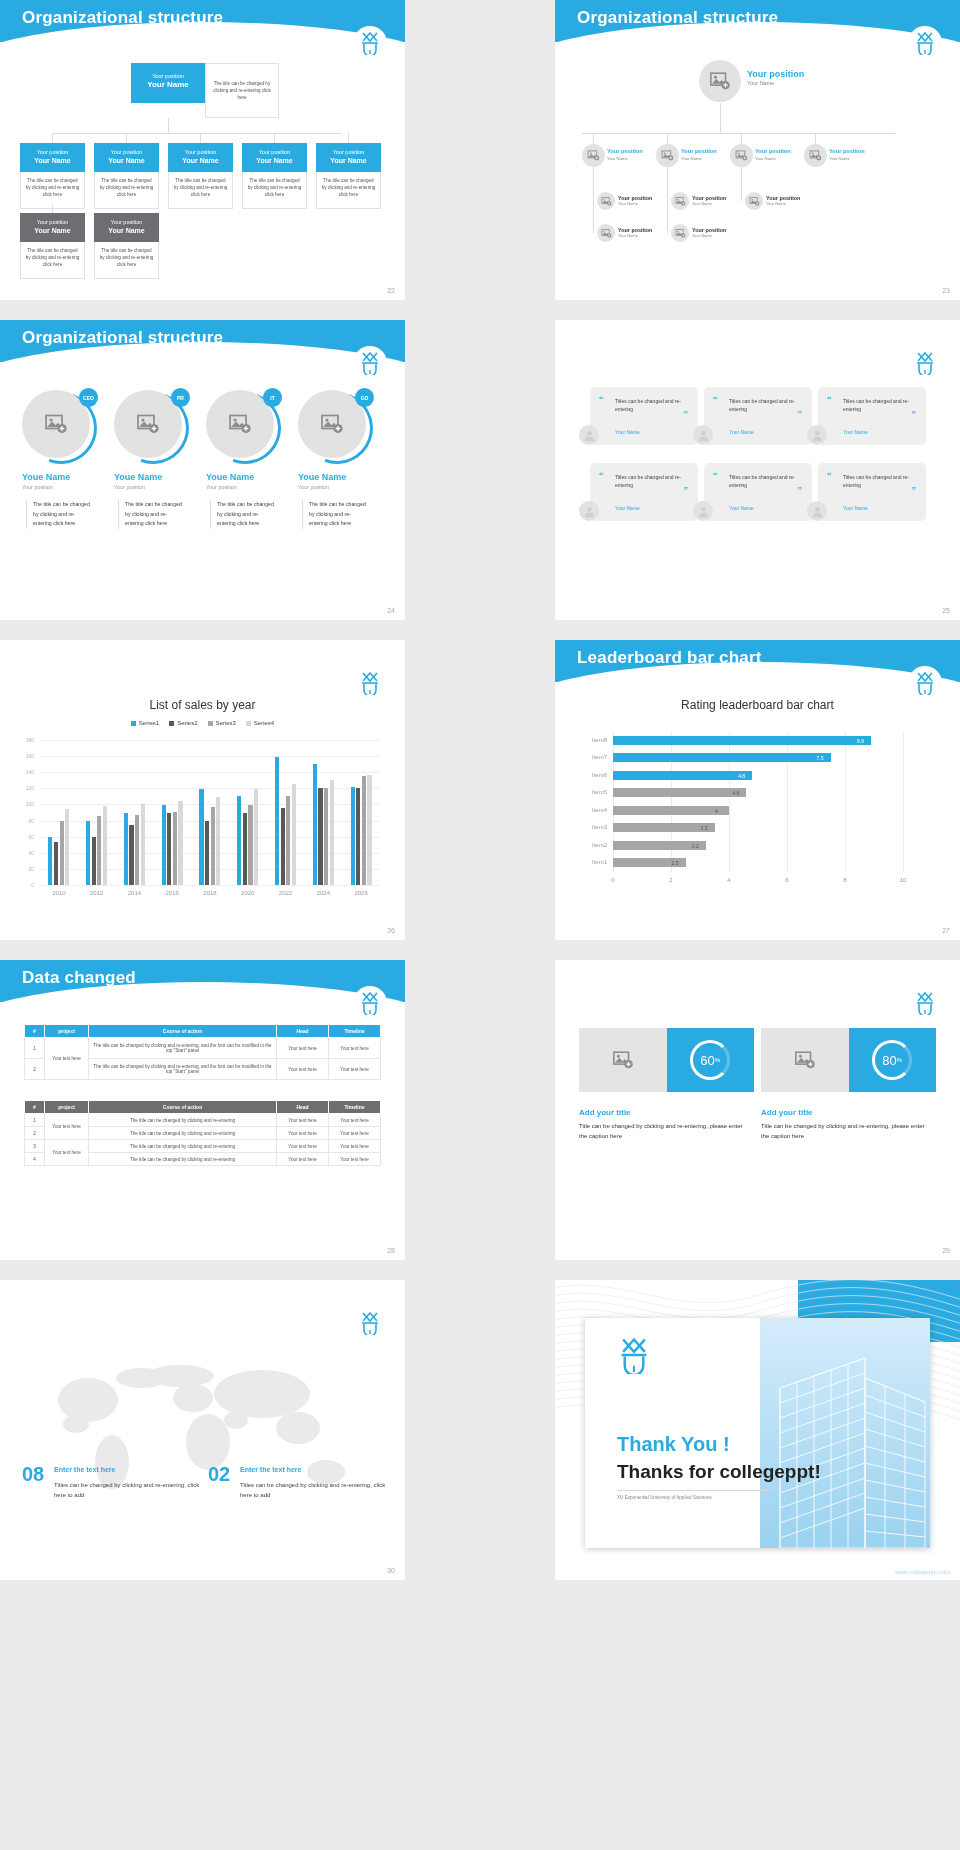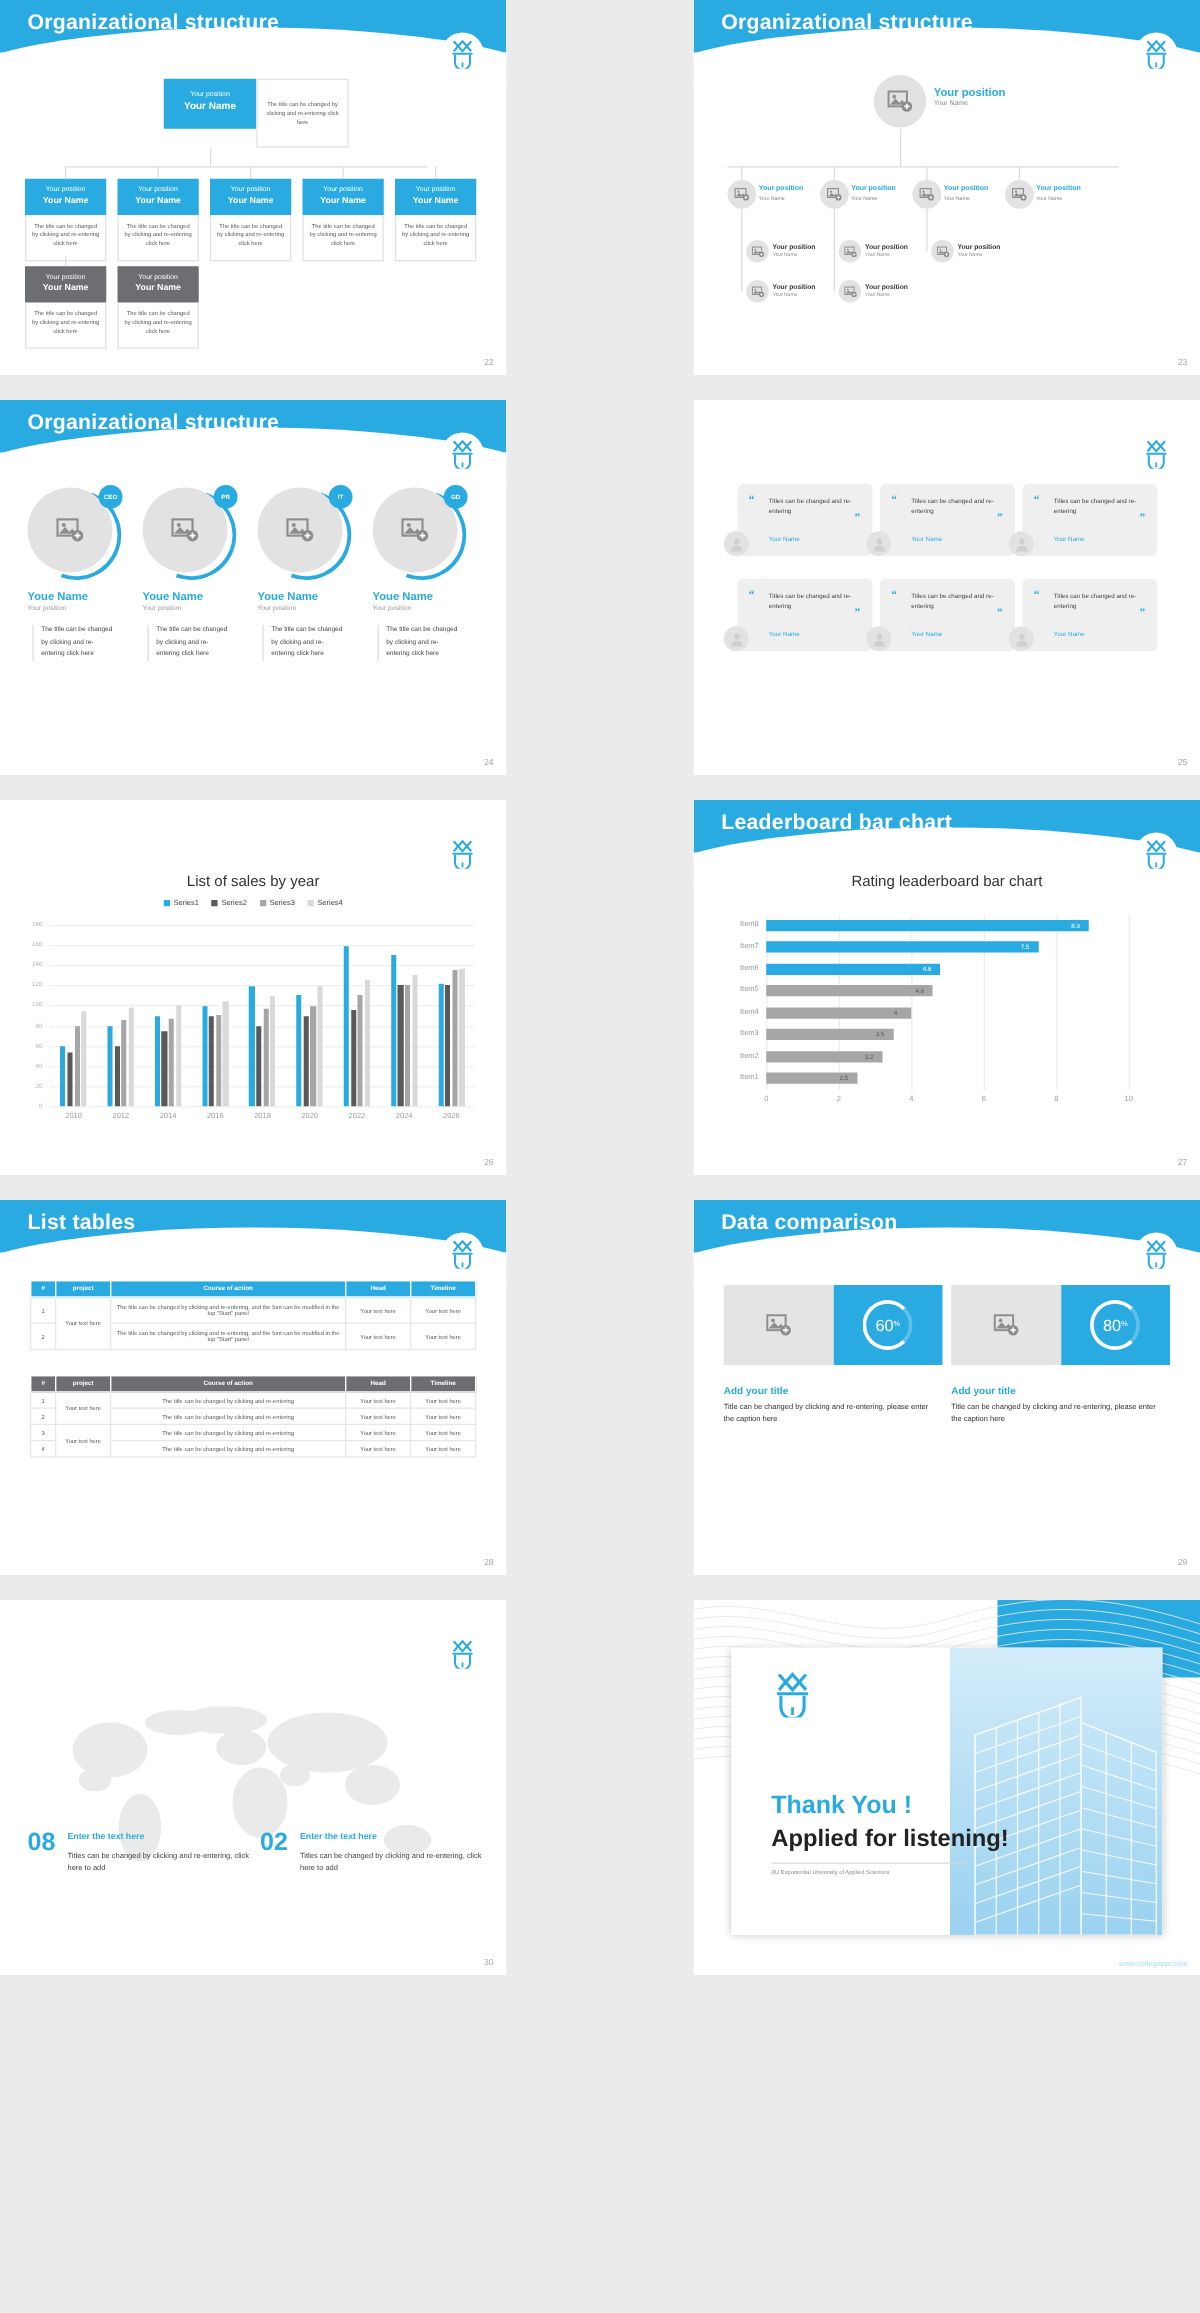--- a/index.html
+++ b/index.html
@@ -674,21 +674,21 @@
           <div class="hbar" style="left:0;top:126.25px;width:72.5px;background:#a6a6a6"></div>
           <div class="hval dk" style="left:58.5px;top:128.25px">2.5</div>
         </div>
       </div>
     </div>
     <div class="row">
       <div class="slide">
         <div class="hdr">
       <div class="band"></div>
       <div class="curve"></div>
-      <h1>List tables</h1>
+      <h1>Data changed</h1>
     </div>
         <span class="logo">
     <svg width="22" height="24" viewBox="0 0 22 24" aria-hidden="true">
       <path d="M4 2 L11 10 L18 2" fill="none" stroke="#29ABE2" stroke-width="1.6"></path>
       <path d="M4 10 L11 2 L18 10" fill="none" stroke="#29ABE2" stroke-width="1.6"></path>
       <path d="M5 13 L5 19 a6 6 0 0 0 12 0 L17 13" fill="none" stroke="#29ABE2" stroke-width="1.6"></path>
       <line x1="3" y1="12" x2="19" y2="12" stroke="#29ABE2" stroke-width="1.6"></line>
       <line x1="11" y1="19" x2="11" y2="23" stroke="#29ABE2" stroke-width="1.4"></line>
     </svg>
         </span>
@@ -753,25 +753,20 @@
             <tr>
               <td style="height:13px;">4</td>
               <td style="height:13px;text-align:center;">The title can be changed by clicking and re-entering</td>
               <td style="height:13px;">Your text here</td>
               <td style="height:13px;">Your text here</td>
             </tr>
           </tbody>
         </table>
       </div>
       <div class="slide">
-        <div class="hdr">
-      <div class="band"></div>
-      <div class="curve"></div>
-      <h1>Data comparison</h1>
-    </div>
         <span class="logo">
     <svg width="22" height="24" viewBox="0 0 22 24" aria-hidden="true">
       <path d="M4 2 L11 10 L18 2" fill="none" stroke="#29ABE2" stroke-width="1.6"></path>
       <path d="M4 10 L11 2 L18 10" fill="none" stroke="#29ABE2" stroke-width="1.6"></path>
       <path d="M5 13 L5 19 a6 6 0 0 0 12 0 L17 13" fill="none" stroke="#29ABE2" stroke-width="1.6"></path>
       <line x1="3" y1="12" x2="19" y2="12" stroke="#29ABE2" stroke-width="1.6"></line>
       <line x1="11" y1="19" x2="11" y2="23" stroke="#29ABE2" stroke-width="1.4"></line>
     </svg>
         </span>
         <div class="pg">29</div>
@@ -919,21 +914,21 @@
                 <line x1="105" y1="145" x2="165" y2="159"></line>
                 <line x1="105" y1="162" x2="165" y2="174"></line>
                 <line x1="105" y1="179" x2="165" y2="189"></line>
                 <line x1="105" y1="196" x2="165" y2="204"></line>
                 <line x1="105" y1="213" x2="165" y2="219"></line>
           <line x1="125" y1="230" x2="125" y2="68"></line>
                 <line x1="145" y1="230" x2="145" y2="76"></line>
         </g>
       </svg>
       <div class="ty-l" style="position:absolute;left:32px;top:115px;">Thank You !</div>
-      <div class="ty-2" style="position:absolute;left:32px;top:143px;">Applied for listening!</div>
+      <div class="ty-2" style="position:absolute;left:32px;top:143px;">Thanks for collegeppt!</div>
       <div style="position:absolute;left:32px;top:172px;width:155px;height:1px;background:#d8d8d8"></div>
       <div class="ty-3" style="position:absolute;left:32px;top:177px;">XU Exponential University of Applied Sciences</div>
     </div>
     <div class="foot" style="color:#9fdcf7">www.collegeppt.com</div>
   </div>
       </div>
     </div>
   </div>
 
 </body></html>

